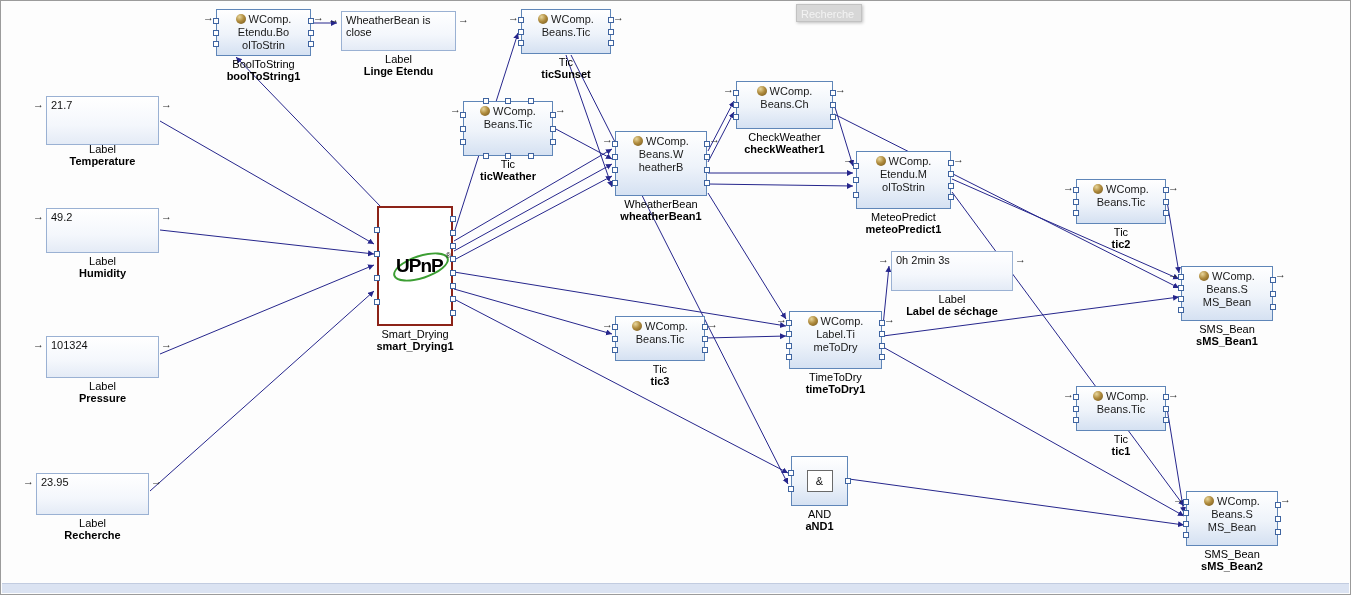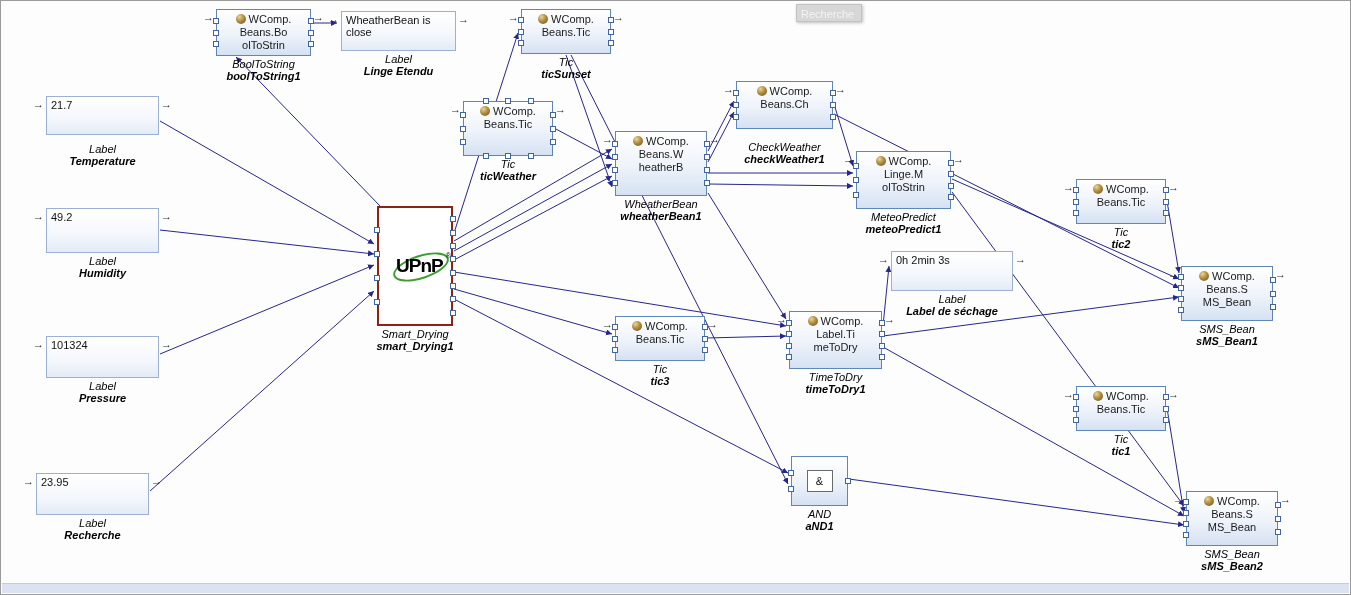--- a/index.html
+++ b/index.html
@@ -50,21 +50,21 @@
     font-size:11px; line-height:20px; text-align:center; color:#111;
   }
   .pin {
     position:absolute; width:6px; height:6px;
     background:#ffffff; border:1px solid #3f64a0;
   }
   .port-arrow {
     position:absolute; font-size:11px; line-height:11px; color:#2a2a2a;
   }
   .caption {
-    position:absolute; text-align:center; font-size:11px; line-height:12px; color:#000;font-style:italic;
+    position:absolute; text-align:center; font-size:11px; line-height:12px; color:#000;
   }
   .caption .c2 { font-weight:bold; }
   #search {
     position:absolute; left:795px; top:3px; width:66px; height:18px;
     background:#d7d7d7; border:1px solid #c2c2c2; color:#f3f3f3;
     font-size:11px; line-height:14px; padding:2px 4px;
     box-shadow:1px 1px 3px rgba(0,0,0,0.25);
   }
   #bottombar {
     position:absolute; left:1px; right:1px; bottom:1px; height:10px;
@@ -111,21 +111,21 @@
       <line x1="882" y1="325" x2="888" y2="265" class="wire" stroke="#26268c" marker-end="url(#arw)"></line>
       <line x1="882" y1="335" x2="1178" y2="296" class="wire" stroke="#26268c" marker-end="url(#arw)"></line>
       <line x1="882" y1="346" x2="1183" y2="515" class="wire" stroke="#26268c" marker-end="url(#arw)"></line>
       <line x1="848" y1="478" x2="1183" y2="524" class="wire" stroke="#26268c" marker-end="url(#arw)"></line>
       <line x1="1166" y1="407" x2="1183" y2="512" class="wire" stroke="#26268c" marker-end="url(#arw)"></line>
     </svg>
   <div id="nodes-layer">
       <div class="node" style="left: 215px; top: 8px;">
         <div class="box box-bean" style="width: 95px; height: 47px;">
           <div class="bean-line"><span class="bean-icon"></span><span>WComp.</span></div>
-          <div class="bean-line"><span>Beans.Bo</span></div>
+          <div class="bean-line"><span>Etendu.Bo</span></div>
           <div class="bean-line"><span>olToStrin</span></div>
         </div>
         <div class="pin" style="top: 8.75px; left: -3px;"></div>
         <div class="pin" style="top: 20.5px; left: -3px;"></div>
         <div class="pin" style="top: 32.25px; left: -3px;"></div>
         <div class="pin" style="top: 8.75px; left: 92px;"></div>
         <div class="pin" style="top: 20.5px; left: 92px;"></div>
         <div class="pin" style="top: 32.25px; left: 92px;"></div>
         <span class="port-arrow" style="left: -13px; top: 3px;">→</span>
         <span class="port-arrow" style="left: 97px; top: 3px;">→</span>
@@ -157,21 +157,21 @@
         <div class="pin" style="top: 19.5px; left: 87px;"></div>
         <div class="pin" style="top: 30.75px; left: 87px;"></div>
         <span class="port-arrow" style="left: -13px; top: 3px;">→</span>
         <span class="port-arrow" style="left: 92px; top: 3px;">→</span>
         <div class="caption" style="width: 160px; left: -35px; top: 47px;">
           <div class="c1">Tic</div>
           <div class="c2">ticSunset</div>
         </div>
       </div>
       <div class="node" style="left: 45px; top: 95px;">
-        <div class="box box-label" style="width: 113px; height: 39px;">
+        <div class="box box-label" style="width: 113px; height: 49px;">
           <div class="label-value">21.7</div>
         </div>
         <span class="port-arrow" style="left: -13px; top: 3px;">→</span>
         <span class="port-arrow" style="left: 115px; top: 3px;">→</span>
         <div class="caption" style="width: 160px; left: -23.5px; top: 47px;">
           <div class="c1">Label</div>
           <div class="c2">Temperature</div>
         </div>
       </div>
       <div class="node" style="left: 45px; top: 207px;">
@@ -283,29 +283,29 @@
           <div class="bean-line"><span>Beans.Ch</span></div>
         </div>
         <div class="pin" style="top: 9px; left: -3px;"></div>
         <div class="pin" style="top: 21px; left: -3px;"></div>
         <div class="pin" style="top: 33px; left: -3px;"></div>
         <div class="pin" style="top: 9px; left: 94px;"></div>
         <div class="pin" style="top: 21px; left: 94px;"></div>
         <div class="pin" style="top: 33px; left: 94px;"></div>
         <span class="port-arrow" style="left: -13px; top: 3px;">→</span>
         <span class="port-arrow" style="left: 99px; top: 3px;">→</span>
-        <div class="caption" style="width: 160px; left: -31.5px; top: 60px;">
+        <div class="caption" style="width: 160px; left: -31.5px; top: 50px;">
           <div class="c1">CheckWeather</div>
           <div class="c2">checkWeather1</div>
         </div>
       </div>
       <div class="node" style="left: 855px; top: 150px;">
         <div class="box box-bean" style="width: 95px; height: 58px;">
           <div class="bean-line"><span class="bean-icon"></span><span>WComp.</span></div>
-          <div class="bean-line"><span>Linge.M</span></div>
+          <div class="bean-line"><span>Etendu.M</span></div>
           <div class="bean-line"><span>olToStrin</span></div>
         </div>
         <div class="pin" style="top: 11.5px; left: -3px;"></div>
         <div class="pin" style="top: 26px; left: -3px;"></div>
         <div class="pin" style="top: 40.5px; left: -3px;"></div>
         <div class="pin" style="top: 8.6px; left: 92px;"></div>
         <div class="pin" style="top: 20.2px; left: 92px;"></div>
         <div class="pin" style="top: 31.8px; left: 92px;"></div>
         <div class="pin" style="top: 43.4px; left: 92px;"></div>
         <span class="port-arrow" style="left: -13px; top: 3px;">→</span>

